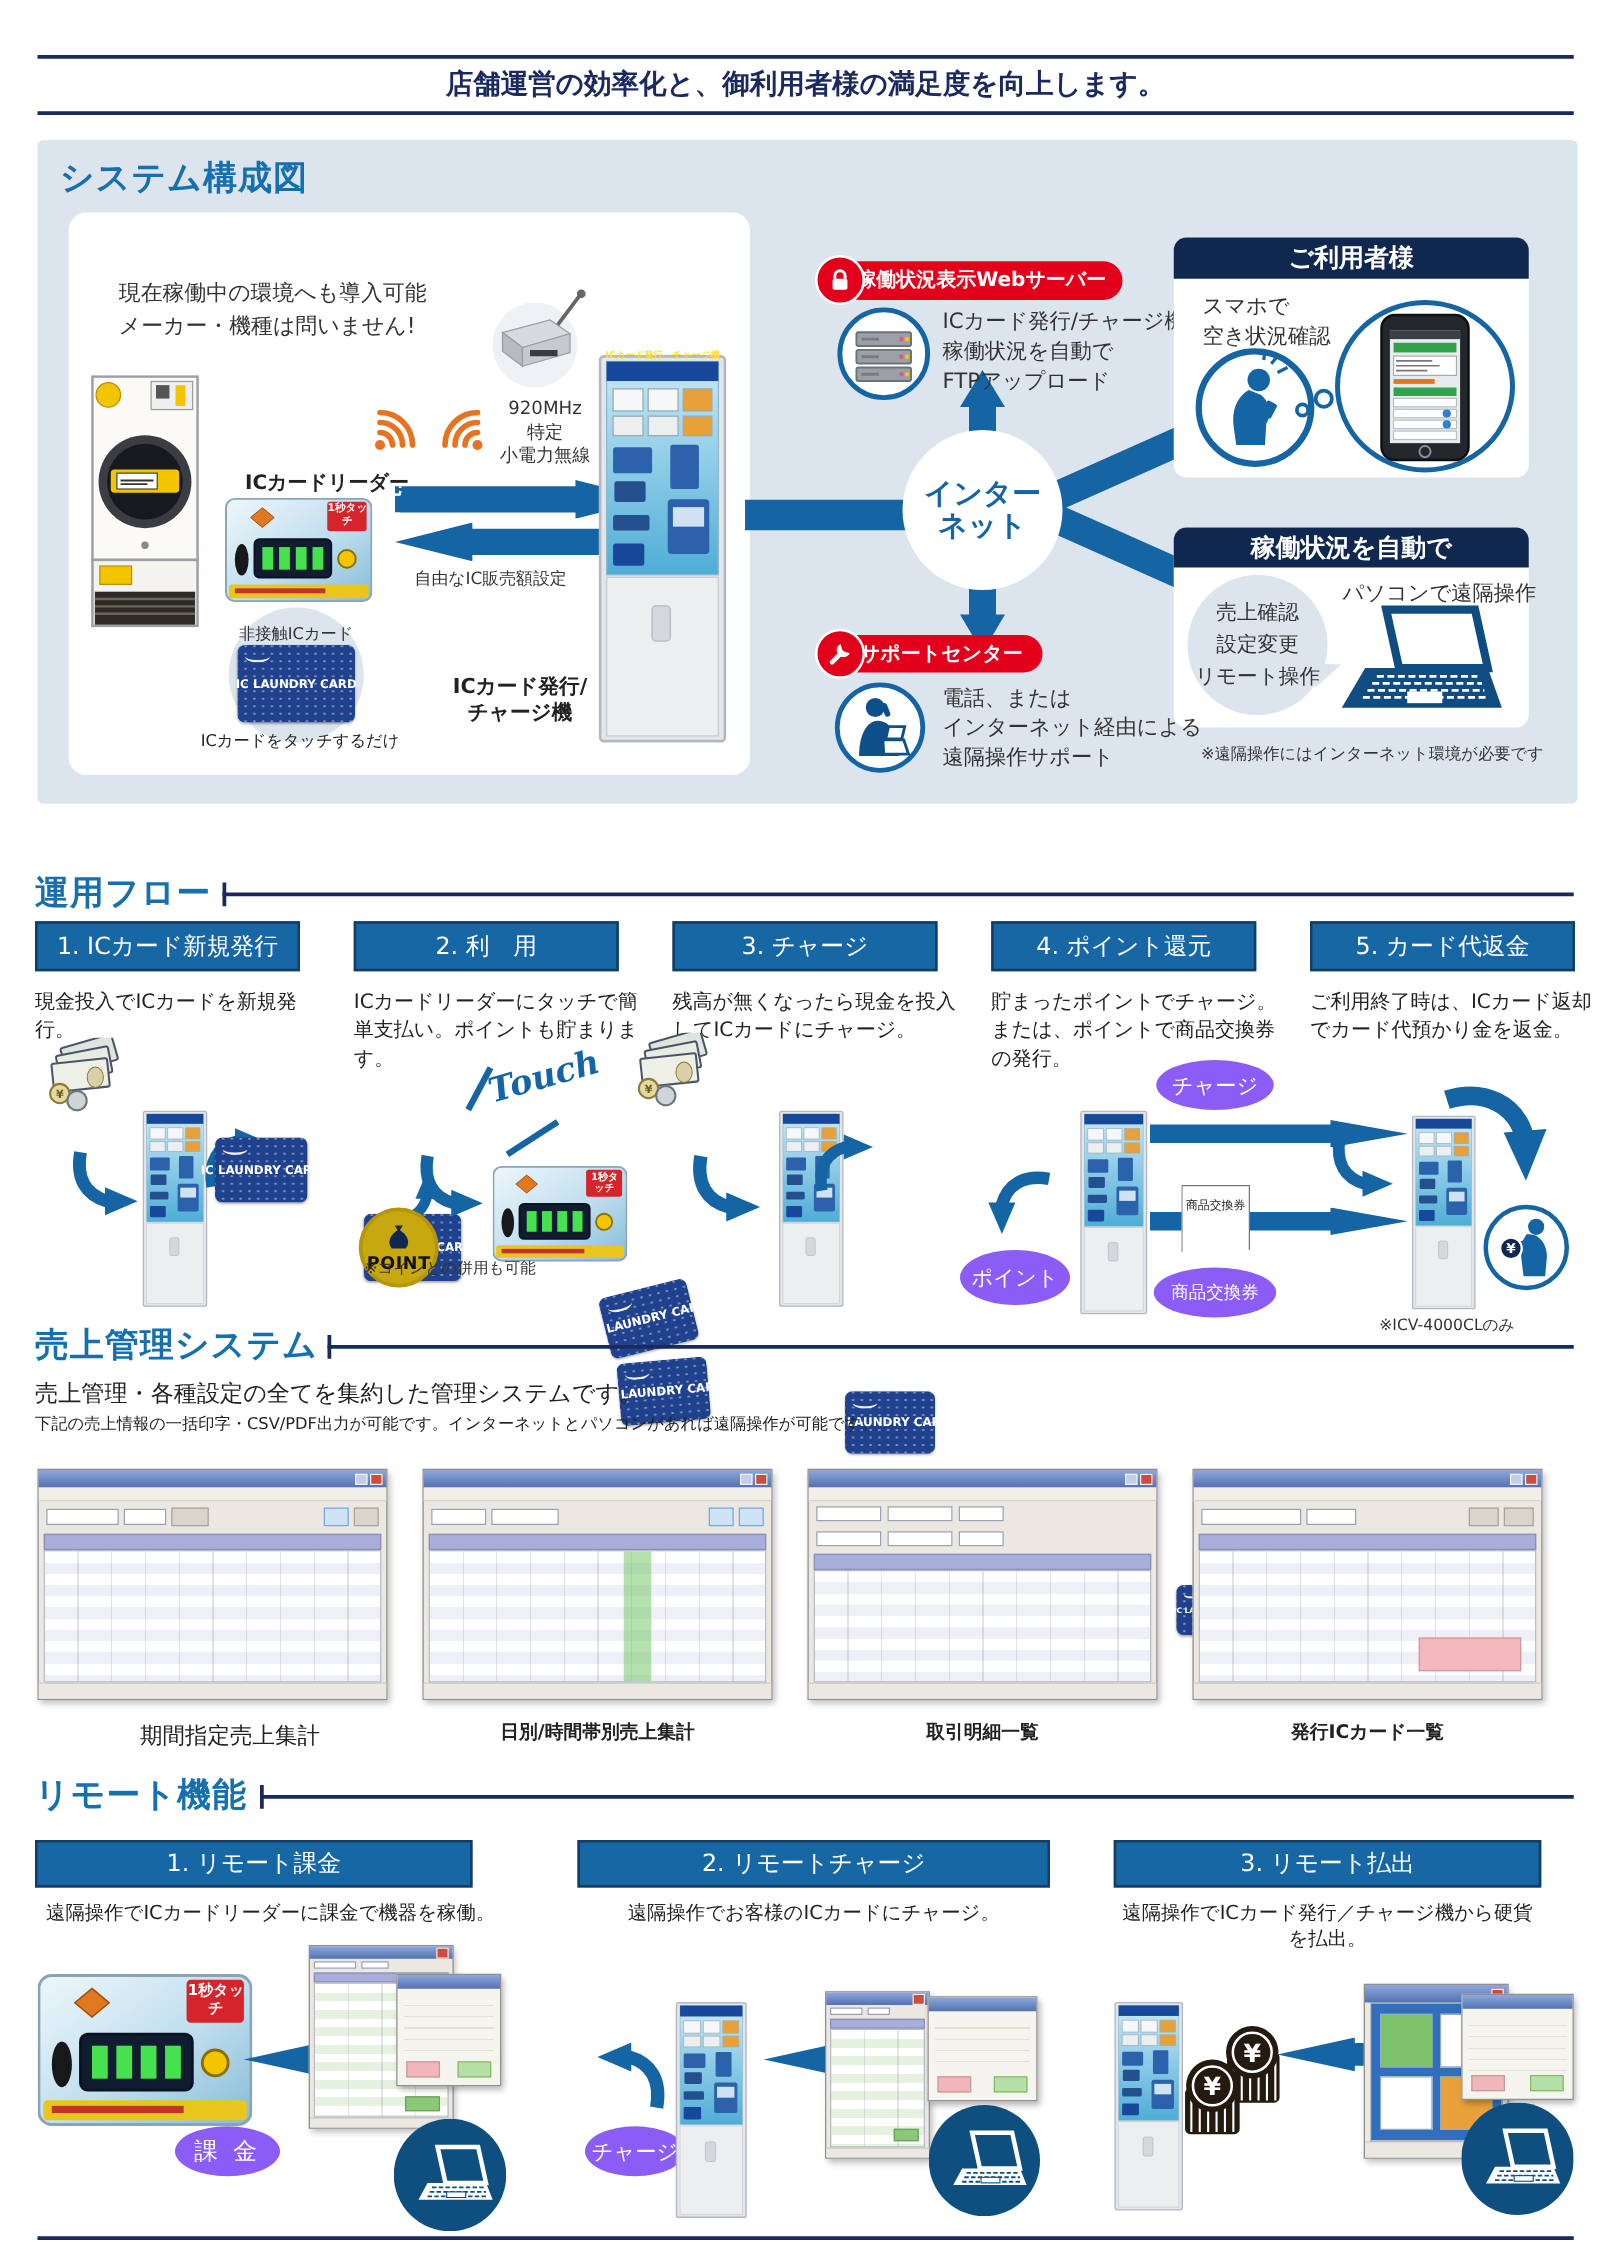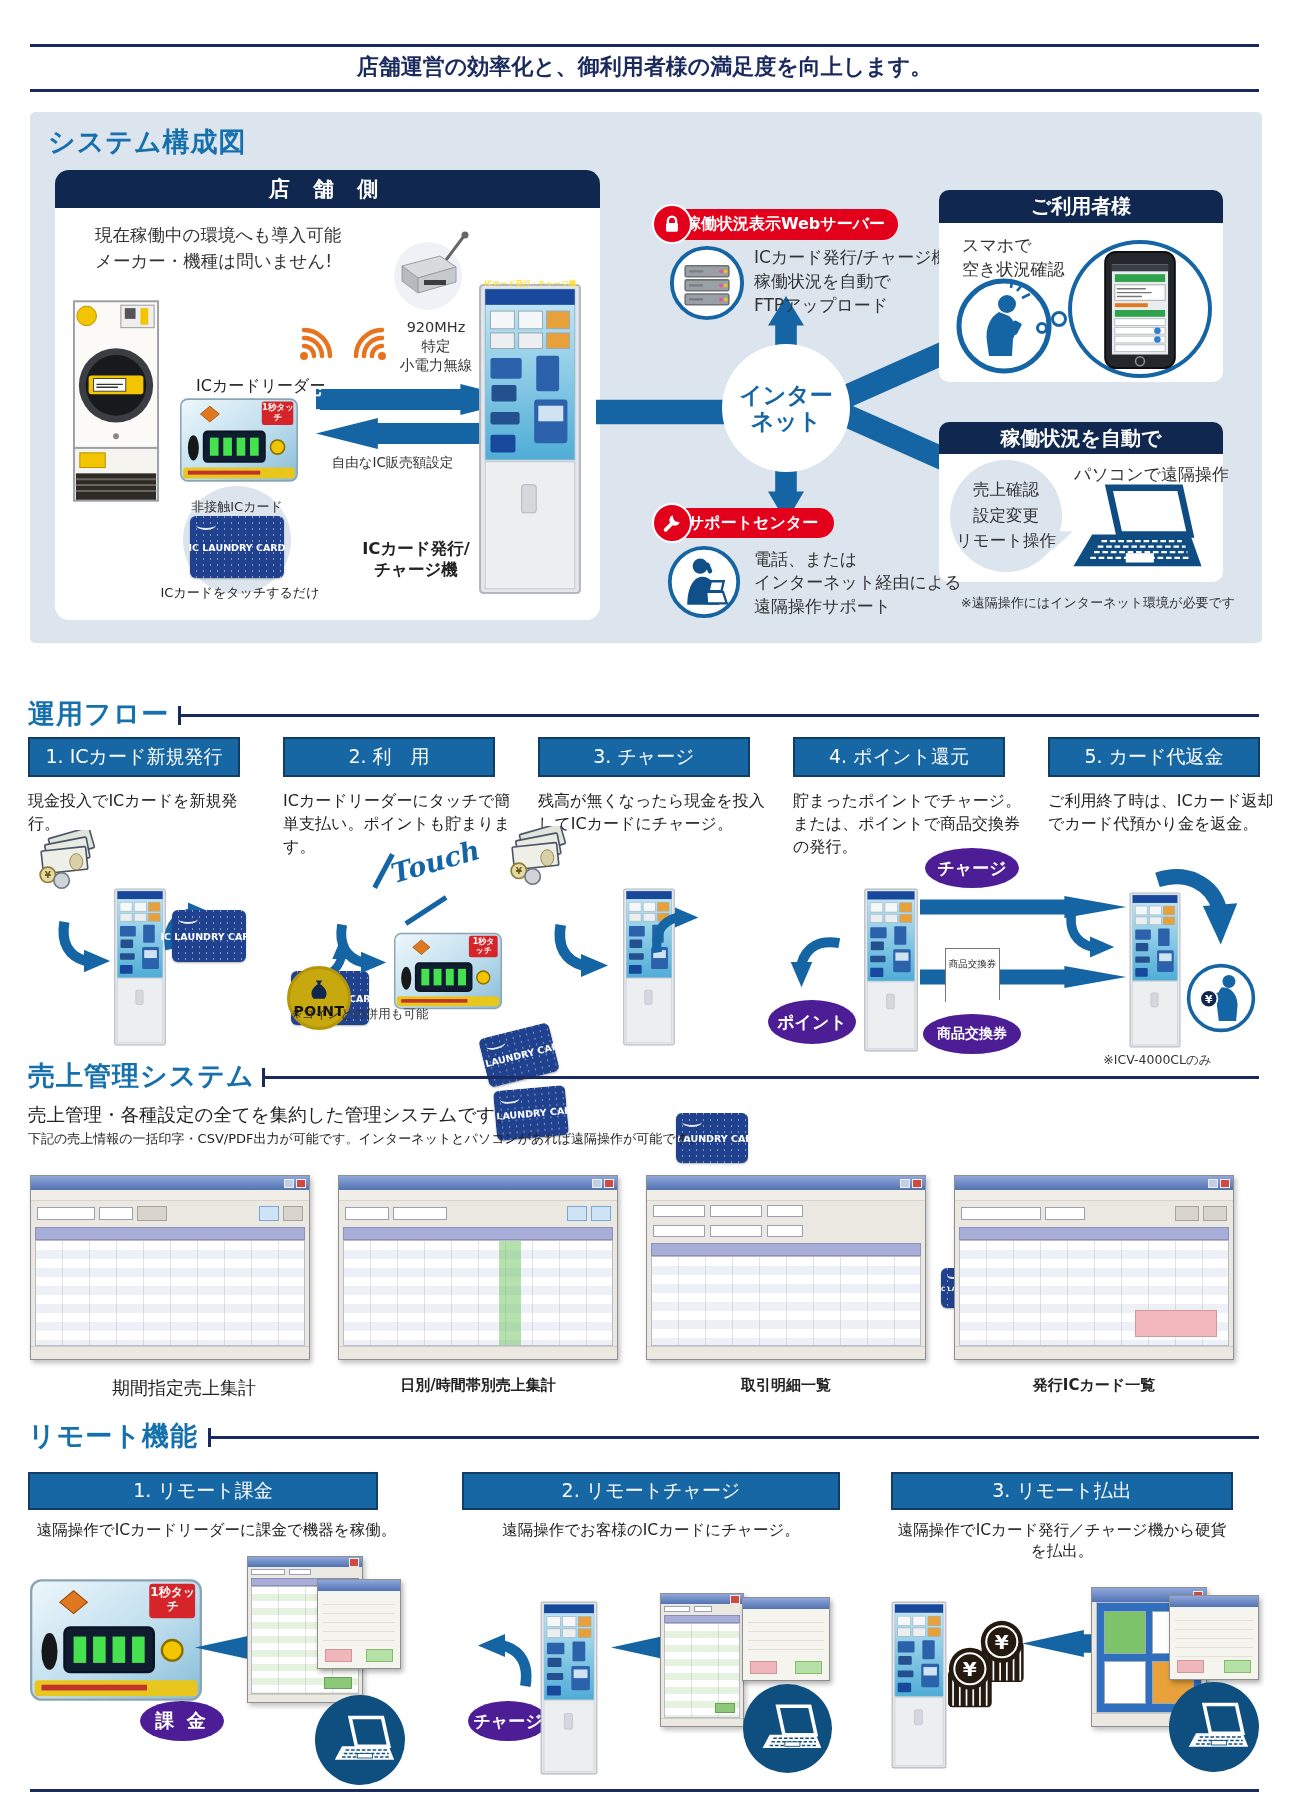--- a/index.html
+++ b/index.html
@@ -12,21 +12,21 @@
   svg{display:block}
   .navy{background:#1b2a5e}
   .sec-title{color:#1570ad;font-weight:bold;font-size:27px;letter-spacing:1px}
   .rule{height:2.5px;background:#1b2a5e}
   .rule::before{content:"";position:absolute;left:0;top:-8px;width:3px;height:19px;background:#1b2a5e}
   .sysbox{background:#dce4ee;border-radius:5px}
   .whitepanel{background:#fff;border-radius:14px}
   .phead{background:#10284f;color:#fff;font-weight:bold;display:flex;align-items:center;justify-content:center}
   .step-h{background:#1767a5;border:2.5px solid #123d66;color:#fff;font-weight:normal;font-size:19px;
           display:flex;align-items:center;justify-content:center}
-  .oval{background:#4c1d95;color:#fff;font-weight:bold;border-radius:50%;display:flex;align-items:center;justify-content:center}
+  .oval{background:#8b5cf6;color:#fff;font-weight:normal;border-radius:50%;display:flex;align-items:center;justify-content:center}
   .rbadge{background:#e2001a;color:#fff;font-weight:bold;font-size:16px;border-radius:16px;
           display:flex;align-items:center;justify-content:center;z-index:2}
   .ricon{background:#e2001a;border-radius:50%;border:2.5px solid #fff;display:flex;align-items:center;justify-content:center;z-index:3}
   .card{background:#20418e;border-radius:6px;display:flex;align-items:center;justify-content:center;position:relative;
         background-image:radial-gradient(rgba(255,255,255,.45) .8px,transparent 1.1px);background-size:7px 6px;background-position:3px 4px;
         box-shadow:0 1px 2px rgba(0,0,0,.3)}
   .card>span{color:#fff;font-weight:bold;font-size:9.5px;white-space:nowrap}
   .card::before{content:"";position:absolute;top:4px;left:6px;width:20px;height:8px;
         border-bottom:2px solid rgba(255,255,255,.9);border-radius:60%}
   .card--sm>span{font-size:6px}
@@ -296,27 +296,26 @@
 <div class="page">
 
   <div class="abs navy" style="left:30px;top:44px;width:1229px;height:2.5px"></div>
   <div class="abs ctr" style="left:0;top:52px;width:1289px;font-size:22px;font-weight:bold;color:#1b2a5e">店舗運営の効率化と、御利用者様の満足度を向上します。</div>
   <div class="abs navy" style="left:30px;top:89px;width:1229px;height:2.5px"></div>
 
   <div class="abs sysbox" style="left:30px;top:112px;width:1232px;height:531px"></div>
   <div class="abs sec-title" style="left:48px;top:124px">システム構成図</div>
 
   <div class="abs whitepanel" style="left:55px;top:170px;width:545px;height:450px"></div>
-  <div class="abs phead" style="left:55px;top:170px;width:545px;height:38px;border-radius:14px 14px 0 0;font-size:21px;letter-spacing:8px">店 舗 側</div>
   <div class="abs pre" style="left:95px;top:222px;font-size:17.5px;line-height:1.5;color:#333">現在稼働中の環境へも導入可能
 メーカー・機種は問いません!</div>
   <svg class="abs" style="left:72px;top:298px;width:88px;height:206px">
       <use href="#washer"></use>
     </svg>
-  <div class="abs" style="left:196px;top:376px;font-size:16px;font-weight:normal">ICカードリーダー</div>
+  <div class="abs" style="left:196px;top:376px;font-size:16px;font-weight:bold">ICカードリーダー</div>
   <div class="reader" style="left:180px;top:398px;width:118px;height:84px">
     <svg style="width:100%;height:100%">
         <use href="#reader"></use>
       </svg>
     <span class="bdg" style="font-size:8.5px">1秒タッチ</span>
   </div>
   <svg class="abs" style="left:388px;top:230px;width:92px;height:82px">
       <use href="#router"></use>
     </svg>
   <svg class="abs" style="left:297px;top:322px;width:40px;height:42px">

